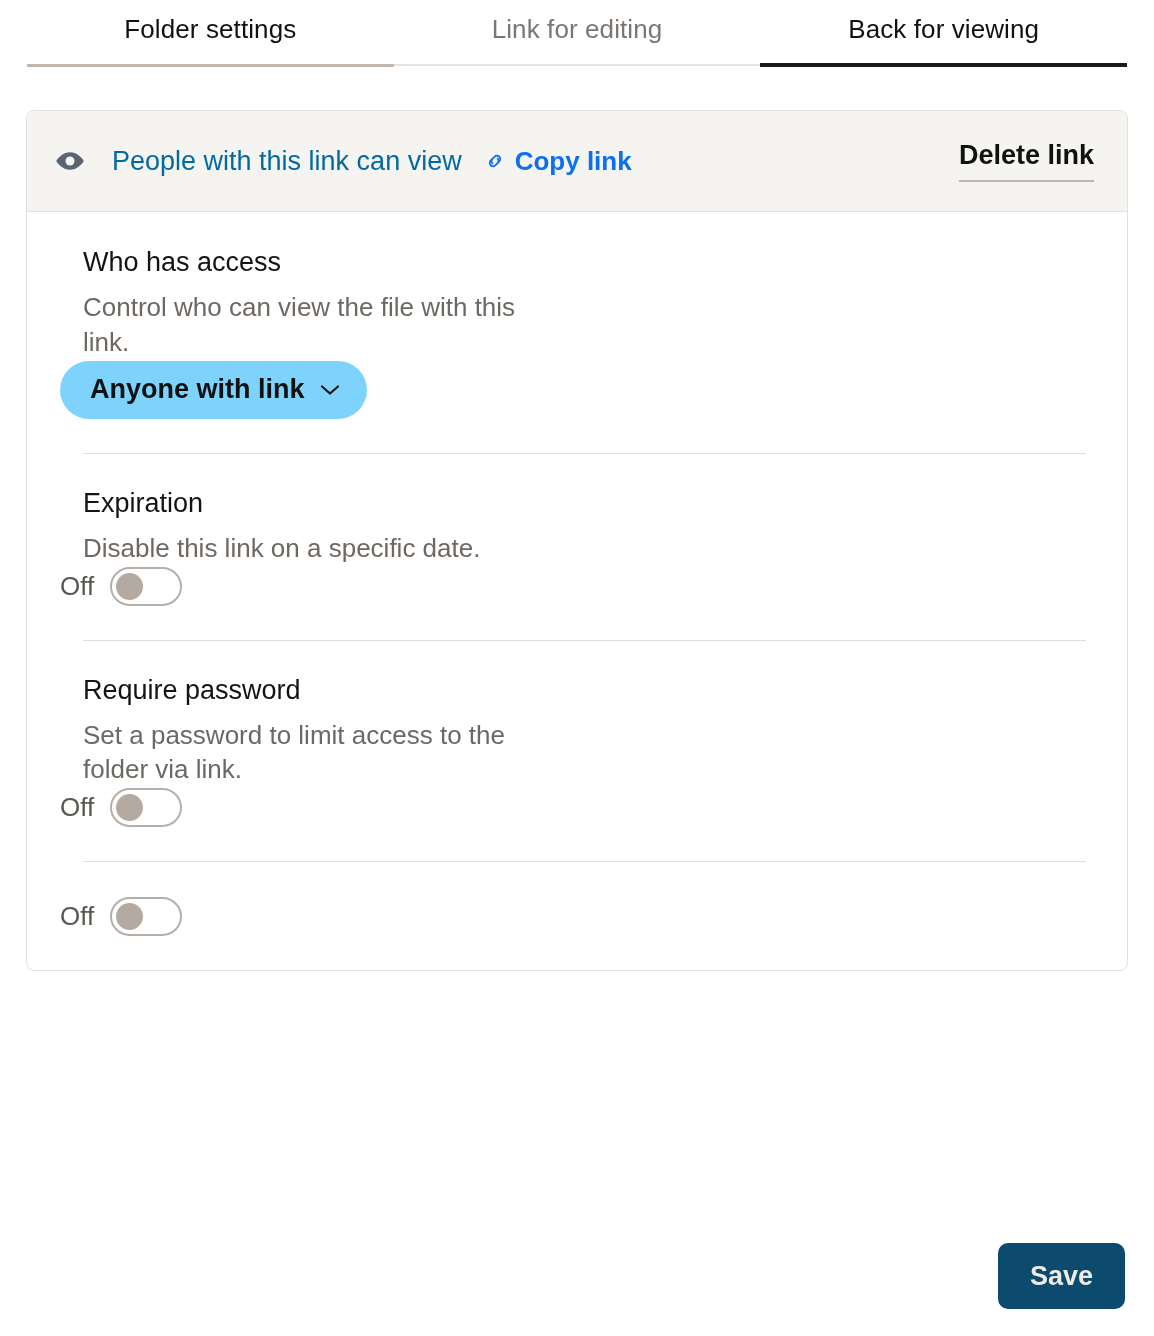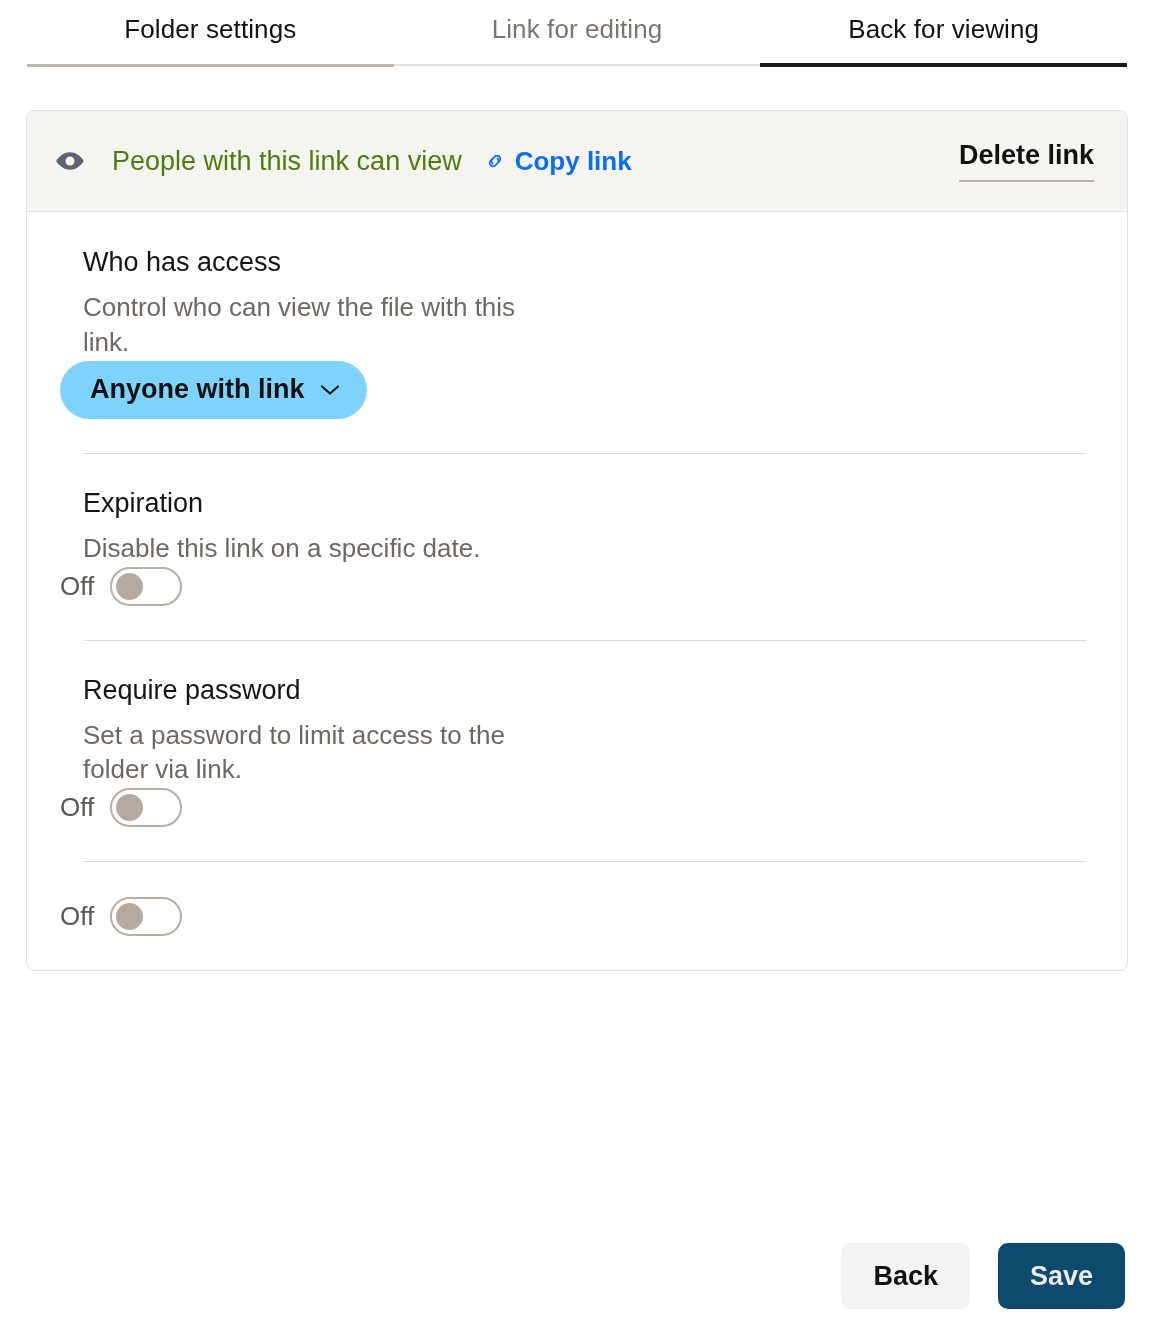--- a/index.html
+++ b/index.html
@@ -65,21 +65,21 @@
     border-bottom: 1px solid #e2e1df;
     height: 101px;
     display: flex;
     align-items: center;
     padding: 0 33px 0 28px;
     box-sizing: border-box;
   }
   .eye-icon { width: 30px; height: 30px; display: block; flex: none; }
   .header-text {
     font-size: 27px;
-    color: #4d7c0f;
+    color: #0369a1;
     margin-left: 27px;
     white-space: nowrap;
   }
   .copy-link {
     display: flex;
     align-items: center;
     margin-left: 22px;
     cursor: pointer;
     white-space: nowrap;
   }
@@ -311,15 +311,14 @@
             <span class="knob"></span>
           </span>
         </div>
       </div>
     </div>
 
   </div>
 </div>
 
 <div class="footer">
-  <button class="btn btn-back">Back</button>
   <button class="btn btn-save">Save</button>
 </div>
 
 </body></html>

